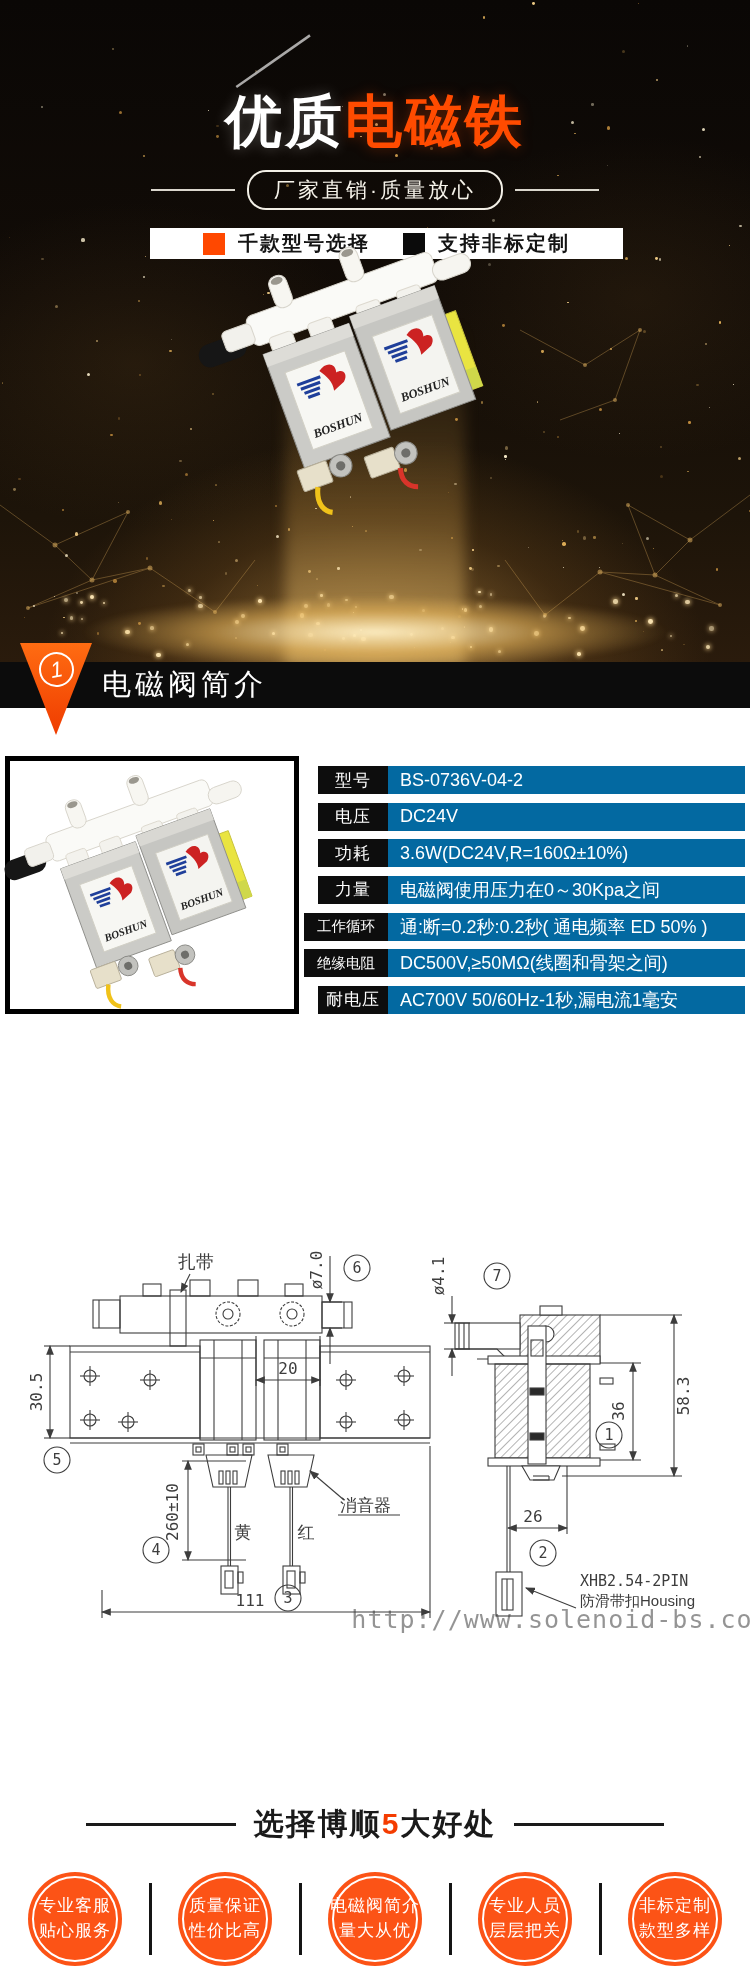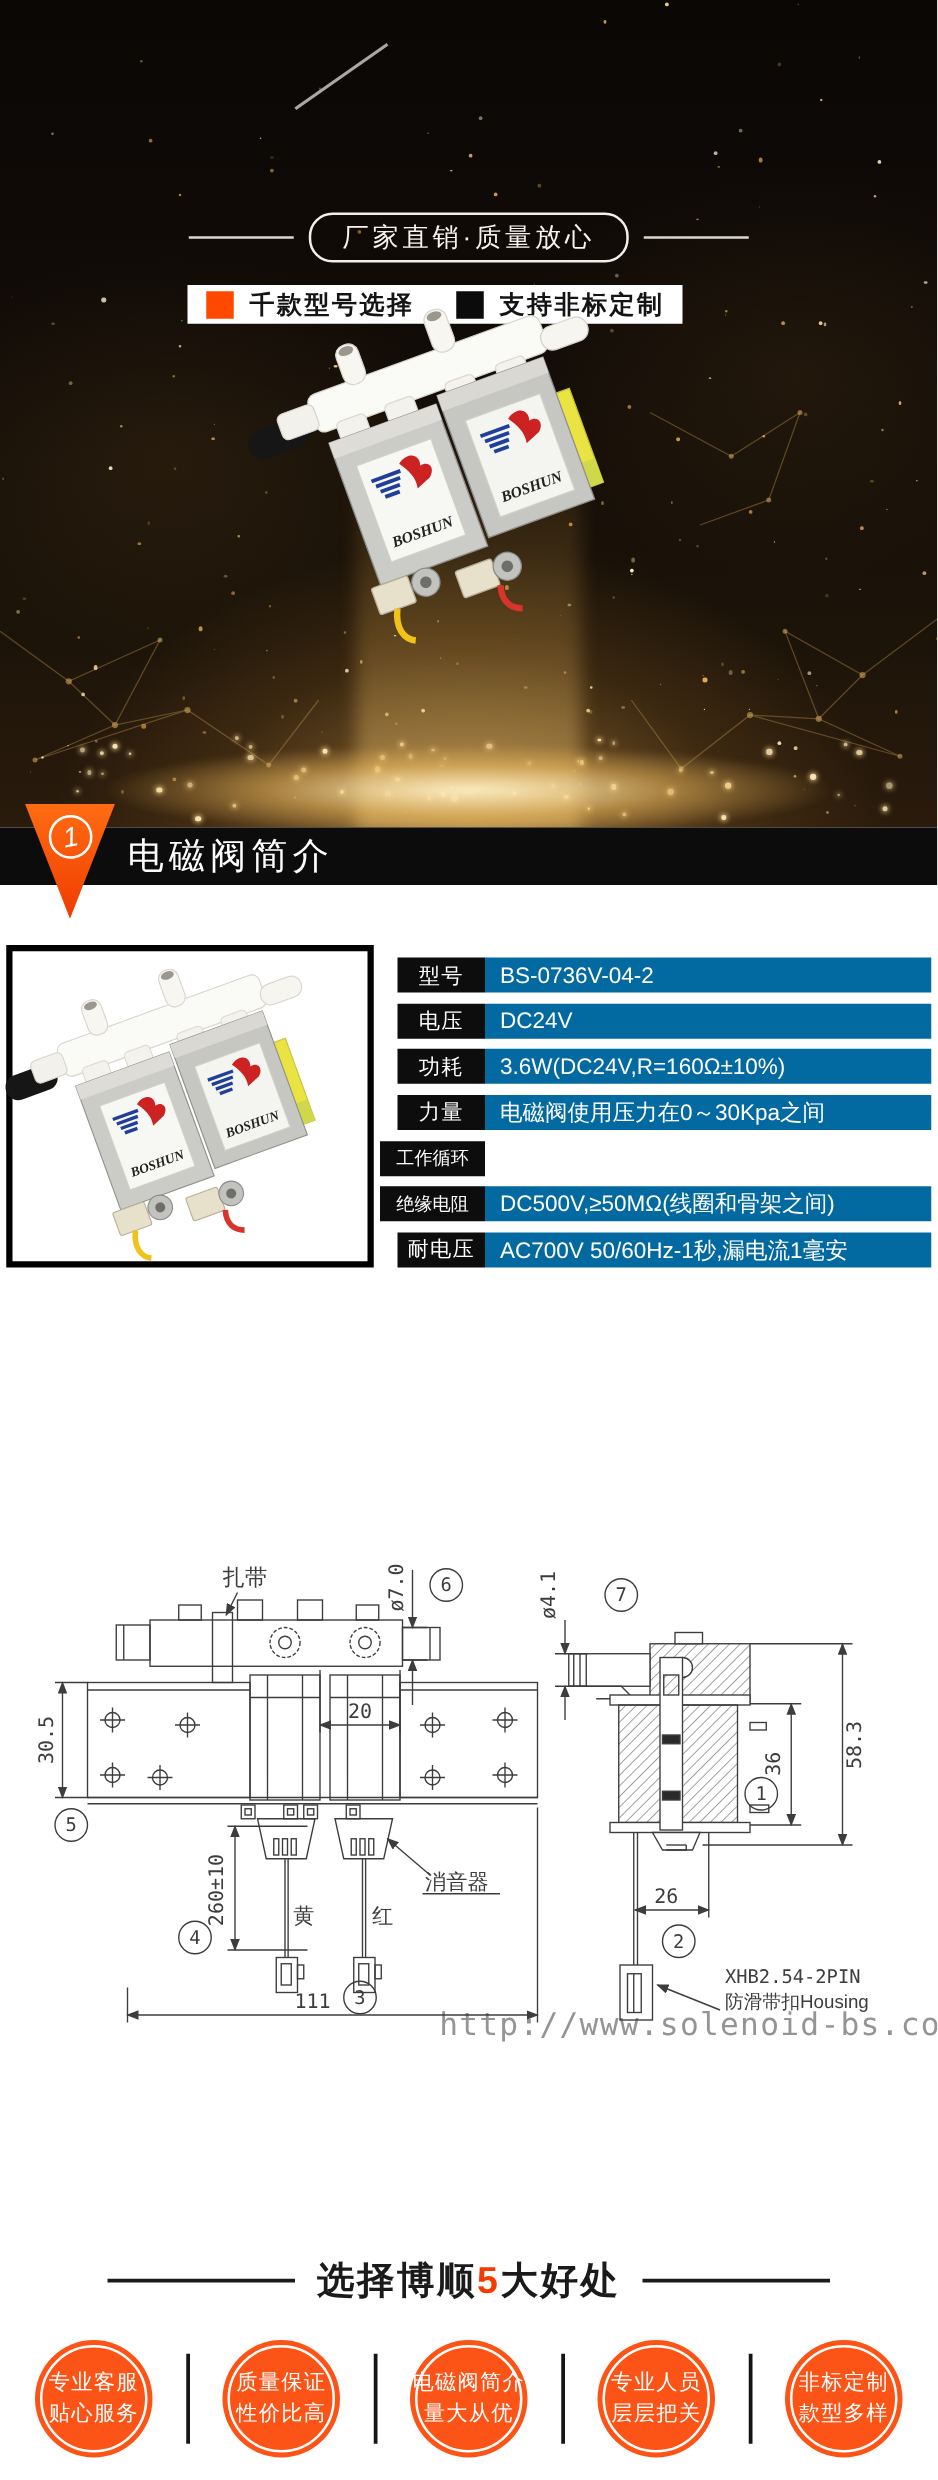--- a/index.html
+++ b/index.html
@@ -26,21 +26,21 @@
   .hero-title{position:absolute;left:0;top:84px;width:750px;margin:0;text-align:center;
     font-size:57px;font-weight:bold;letter-spacing:3px;z-index:2;}
   .t-white{color:#fff;text-shadow:0 0 14px rgba(255,255,255,.25);}
   .t-orange{color:#ff4b00;text-shadow:0 0 14px rgba(255,75,0,.35);}
 
   .subtitle-row{position:absolute;left:0;top:170px;width:750px;display:flex;align-items:center;justify-content:center;gap:12px;z-index:2;}
   .sub-line{width:84px;height:2px;background:#ece8de;opacity:.92;}
   .subtitle-pill{border:2px solid #f2efe6;border-radius:19px;padding:4px 25px;color:#f6f3ea;
     font-size:21px;letter-spacing:3px;}
 
-  .feature-bar{position:absolute;left:150px;top:228px;width:396px;height:31px;background:#fff;
+  .feature-bar{position:absolute;left:150px;top:228px;width:473px;height:31px;background:#fff;
     display:flex;align-items:center;justify-content:center;gap:13px;z-index:2;
     font-size:20px;font-weight:bold;color:#141414;letter-spacing:2px;}
   .sq{width:22px;height:22px;flex:none;}
   .sq-orange{background:#ff4800;}
   .sq-black{background:#0b0b0b;margin-left:20px;}
 
   .hero-product{position:absolute;left:198px;top:248px;width:340px;height:250px;z-index:2;}
   .hero-product svg,.spec-photo svg{overflow:visible;}
 
   
@@ -344,20 +344,21 @@
         <i style="left: 451.226px; top: 635.75px; width: 3.73318px; height: 3.73318px; opacity: 0.893317; background: rgb(255, 233, 184); box-shadow: rgba(255, 220, 150, 0.8) 0px 0px 4px 1px;"></i>
         <i style="left: 577.155px; top: 652.028px; width: 3.5827px; height: 3.5827px; opacity: 0.967118; background: rgb(255, 233, 184); box-shadow: rgba(255, 220, 150, 0.8) 0px 0px 4px 1px;"></i>
         <i style="left: 669.939px; top: 635.029px; width: 1.85454px; height: 1.85454px; opacity: 0.617809; background: rgb(255, 233, 184); box-shadow: rgba(255, 220, 150, 0.8) 0px 0px 4px 1px;"></i>
         <i style="left: 478.082px; top: 590.681px; width: 2.66749px; height: 2.66749px; opacity: 0.932621; background: rgb(255, 233, 184); box-shadow: rgba(255, 220, 150, 0.8) 0px 0px 4px 1px;"></i>
         <i style="left: 198.872px; top: 596.244px; width: 2.64636px; height: 2.64636px; opacity: 0.702219; background: rgb(255, 233, 184); box-shadow: rgba(255, 220, 150, 0.8) 0px 0px 4px 1px;"></i>
         <i style="left: 299.593px; top: 613.322px; width: 4.67949px; height: 4.67949px; opacity: 0.824867; background: rgb(255, 233, 184); box-shadow: rgba(255, 220, 150, 0.8) 0px 0px 4px 1px;"></i>
       </div>
     <div class="hero-beam"></div>
     <div class="glow-band"></div>
 
+    <h1 class="hero-title"><span class="t-white">优质</span><span class="t-orange">电磁铁</span></h1>
 
     <div class="subtitle-row">
       <span class="sub-line"></span>
       <div class="subtitle-pill">厂家直销·质量放心</div>
       <span class="sub-line"></span>
     </div>
 
     <div class="feature-bar">
       <span class="sq sq-orange"></span>
       <span>千款型号选择</span>
@@ -487,20 +488,21 @@
       <div class="spec-row">
         <div class="spec-label narrow">功耗</div>
         <div class="spec-value">3.6W(DC24V,R=160Ω±10%)</div>
       </div>
       <div class="spec-row">
         <div class="spec-label narrow">力量</div>
         <div class="spec-value">电磁阀使用压力在0～30Kpa之间</div>
       </div>
       <div class="spec-row">
         <div class="spec-label wide">工作循环</div>
+        <div class="spec-value">通:断=0.2秒:0.2秒( 通电频率 ED 50% )</div>
       </div>
       <div class="spec-row">
         <div class="spec-label wide">绝缘电阻</div>
         <div class="spec-value">DC500V,≥50MΩ(线圈和骨架之间)</div>
       </div>
       <div class="spec-row">
         <div class="spec-label narrow">耐电压</div>
         <div class="spec-value">AC700V 50/60Hz-1秒,漏电流1毫安</div>
       </div>
     </div>

